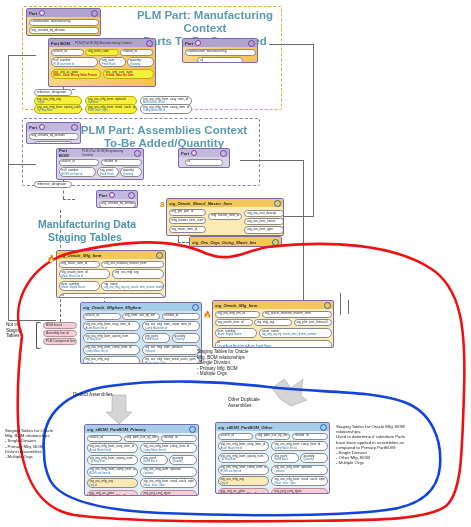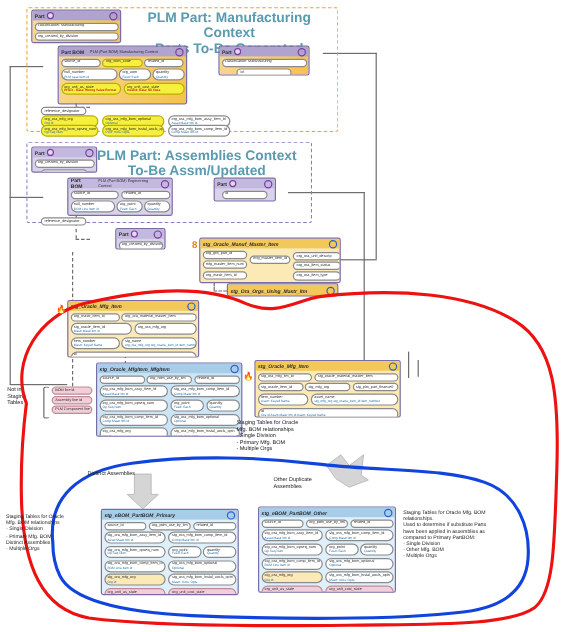--- a/index.html
+++ b/index.html
@@ -91,21 +91,21 @@
   <div class="dshh abs" style="left:63px;top:89px;width:12px;"></div>
   <div class="dsh abs" style="left:63px;top:169px;height:30px;"></div>
   <div class="dshh abs" style="left:63px;top:199px;width:12px;"></div>
   <div class="dsh abs" style="left:104px;top:290px;height:30px;"></div>
   <div class="dsh abs" style="left:178px;top:232px;height:10px;"></div>
   <div class="dshh abs" style="left:178px;top:242px;width:11px;"></div>
   <div class="dsh abs" style="left:60px;top:210px;height:112px;"></div>
 
   <div class="frame abs" style="left:22px;top:6px;width:260px;height:104px;"></div>
 
-  <div class="ctx-title abs" style="left:106px;top:9px;width:170px;">
+  <div class="ctx-title abs" style="left:120px;top:9px;width:170px;">
     <div>PLM Part: Manufacturing Context</div>
     <div>Parts To-Be Generated</div>
   </div>
 
   <div class="ent abs bg-orange" style="left:26px;top:8px;width:75px;height:28px;">
     <div class="hd hd-purple">
       <span>Part</span>
       <span class="key"></span>
       <span class="ring p"></span>
     </div>
@@ -192,21 +192,21 @@
       <div class="pill w">classification: Manufacturing</div>
       <div class="pill w" style="width:55%;margin:0 auto;">id</div>
 
     </div>
   </div>
 
   <div class="frame eng abs" style="left:22px;top:118px;width:238px;height:68px;"></div>
 
   <div class="ctx-title abs" style="left:76px;top:124px;width:176px;">
     <div>PLM Part: Assemblies Context</div>
-    <div>To-Be Assm/Updated</div>
+    <div>To-Be Added/Quantity</div>
   </div>
 
   <div class="ent abs bg-purple" style="left:26px;top:122px;width:55px;height:22px;">
     <div class="hd hd-purple2">
       <span>Part</span>
       <span class="key"></span>
       <span class="ring p"></span>
     </div>
     <div class="bd">
       <div class="pill w">org_created_by_division</div>
@@ -261,20 +261,24 @@
       <span>Part</span>
       <span class="key"></span>
       <span class="ring p"></span>
     </div>
     <div class="bd">
       <div class="pill w">org_created_by_division</div>
 
     </div>
   </div>
 
+  <div class="section-title abs" style="left:38px;top:218px;width:130px;">
+    <div>Manufacturing Data</div>
+    <div style="padding-left:10px;">Staging Tables</div>
+  </div>
 
   <div class="ent abs bg-yellow" style="left:166px;top:198px;width:118px;height:38px;">
     <div class="hd hd-yellow">
       <span style="font-style:italic;">stg_Oracle_Manuf_Master_Item</span>
       <span class="ring"></span>
     </div>
     <div class="bd" style="flex-direction:row;gap:2px;">
       <div style="flex:1;display:flex;flex-direction:column;gap:1.5px;">
         <div class="pill w">org_grb_part_id</div>
         <div class="pill w">mfg_master_item_num</div>

